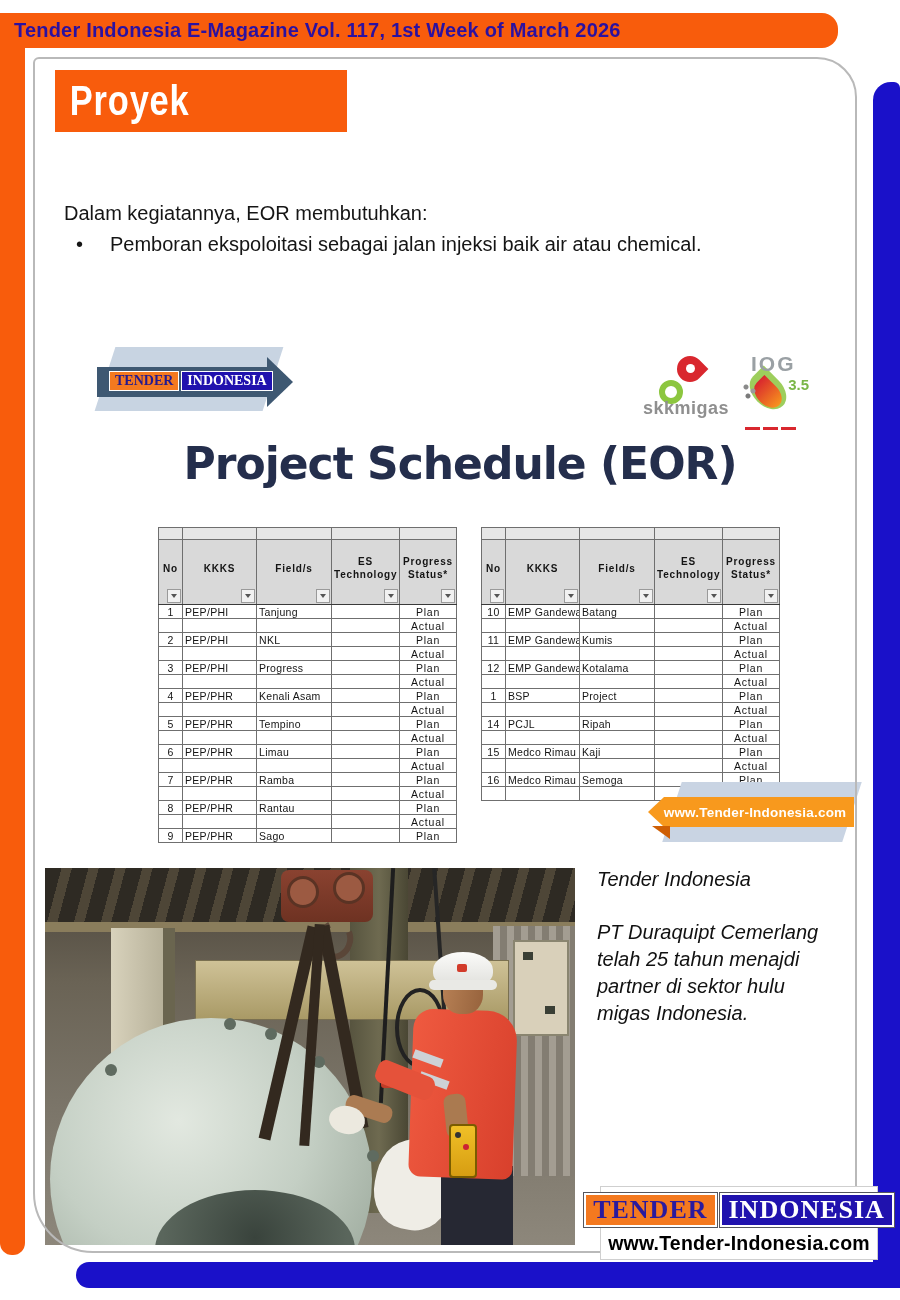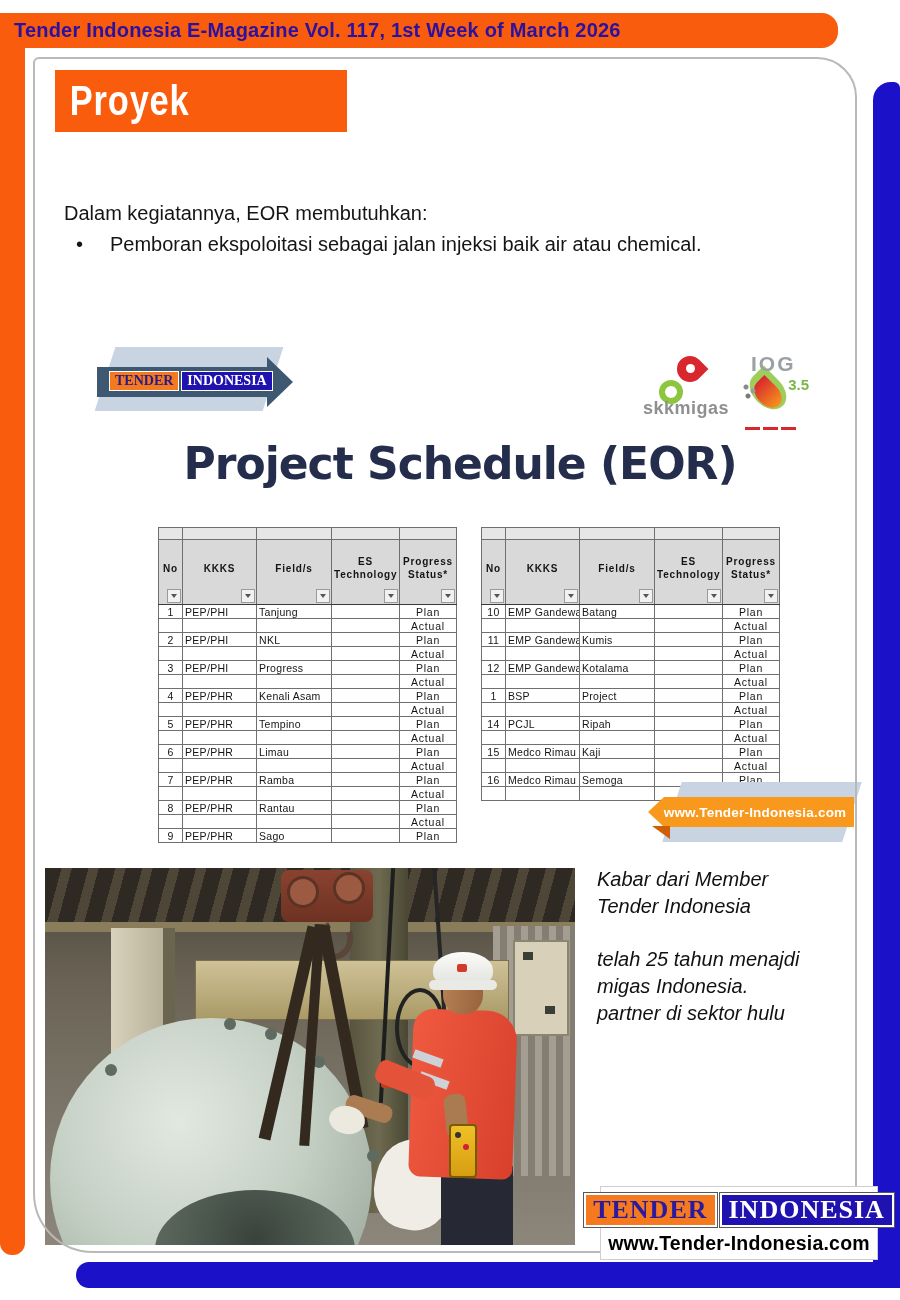--- a/index.html
+++ b/index.html
@@ -563,26 +563,26 @@
     <div class="ph-brim"></div>
     <div class="ph-hlogo"></div>
     <div class="ph-armR"></div>
     <div class="ph-pendant">
         <i></i>
         <i></i>
       </div>
   </div>
 
   <div class="member">
-    <div>Kabar dari Member</div>
     <div>Tender Indonesia</div>
     <div class="gap"></div>
+    <div>PT Duraquipt Cemerlang</div>
     <div>telah 25 tahun menajdi</div>
+    <div>partner di sektor hulu</div>
     <div>migas Indonesia.</div>
-    <div>partner di sektor hulu</div>
   </div>
 
   <div class="footer-brand">
     <div class="f-row">
       <span class="f-tender">TENDER</span>
       <span class="f-indo">INDONESIA</span>
     </div>
     <div class="f-url">www.Tender-Indonesia.com</div>
   </div>
 

